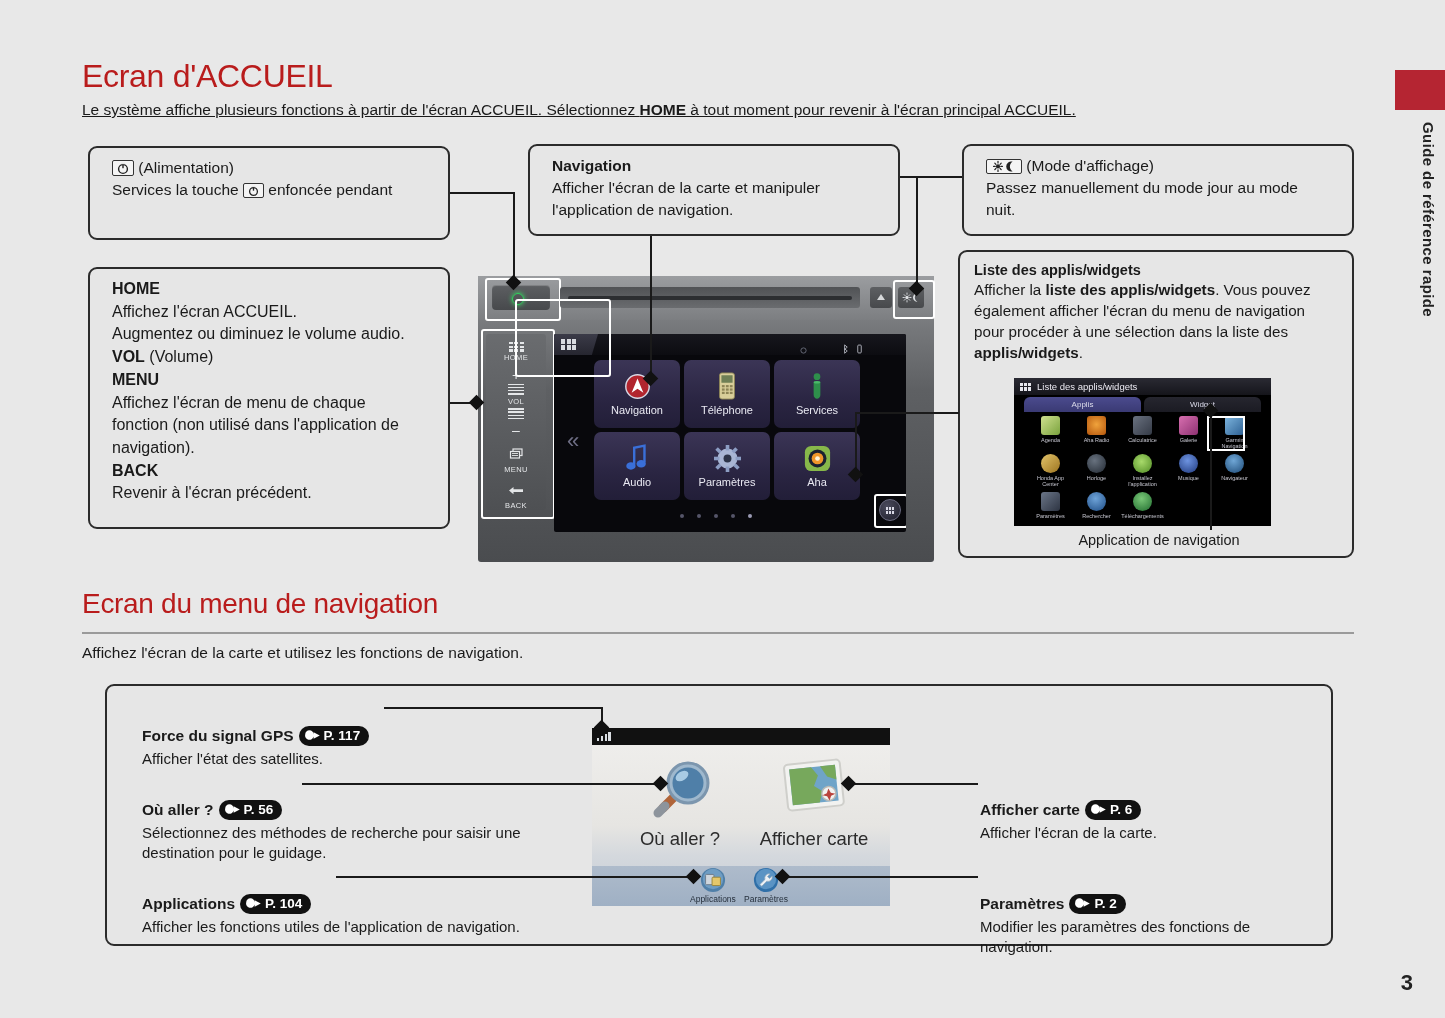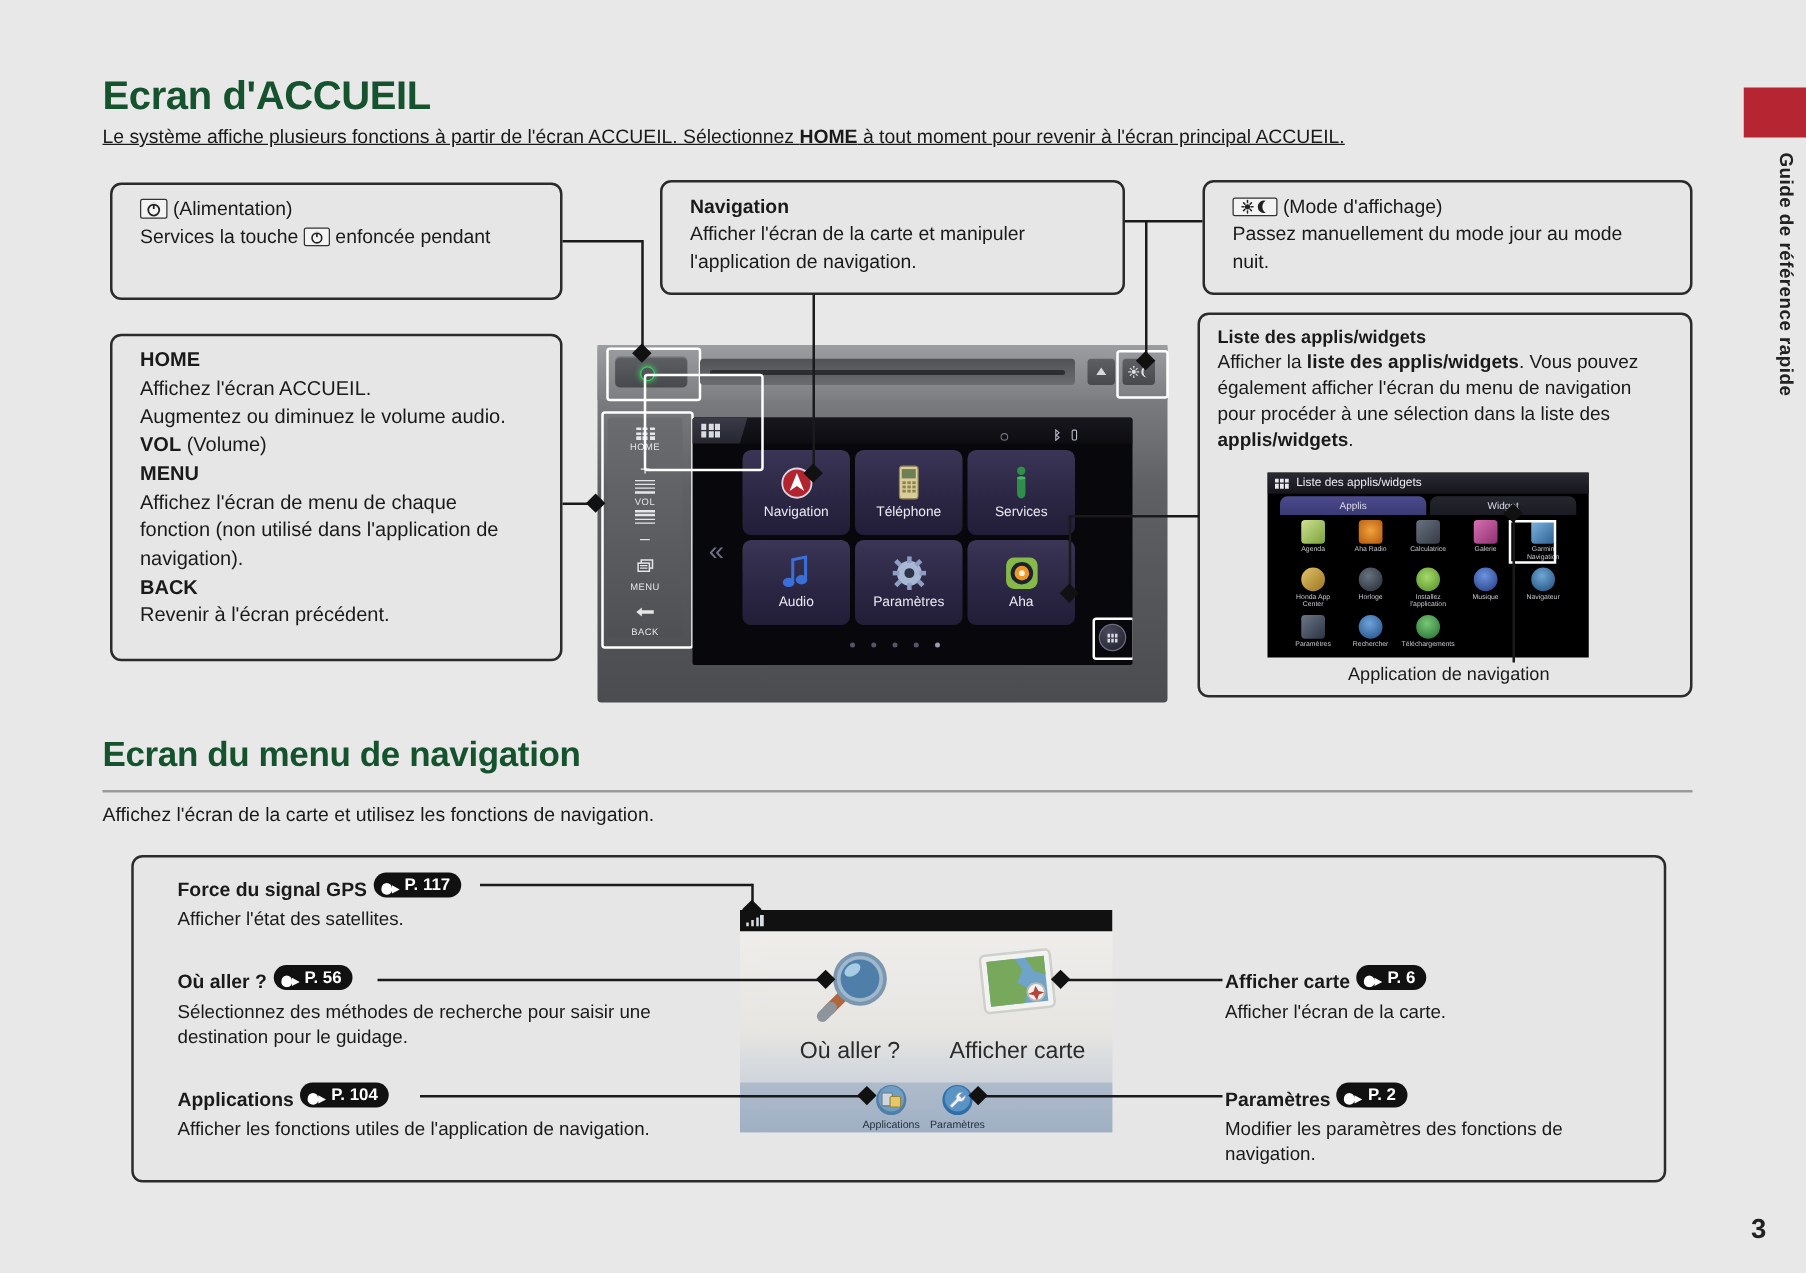--- a/index.html
+++ b/index.html
@@ -25,22 +25,22 @@
     white-space:nowrap; color:#222;
   }
 
   .page-number{
     position:absolute; right:32px; bottom:22px;
     font-size:22px; font-weight:bold; color:#222;
   }
 
   
   h1.sect{
-    position:absolute; margin:0; font-weight:bold; letter-spacing:-0.3px;
-    color:#14532d;
+    position:absolute; margin:0; font-weight:normal; letter-spacing:-0.3px;
+    color:#b91c1c;
   }
   #h-accueil{left:82px; top:58px; font-size:32px;}
   #p-accueil{
     position:absolute;left:82px;top:100px;width:1230px;font-size:15.5px;line-height:1.35;text-decoration:underline;
   }
   #h-navmenu{left:82px; top:588px; font-size:28px;}
   .rule{
     position:absolute;left:82px;top:632px;width:1272px;height:2px;background:#9a9a9a;
   }
   #p-navmenu{
@@ -81,26 +81,26 @@
   }
   .keybox svg{display:block;}
 
   
   #nav-panel{
     position:absolute;left:105px;top:684px;width:1228px;height:262px;
     background:#e6e6e6;border:2px solid #2b2b2b;border-radius:9px;box-sizing:border-box;
   }
 
   .blk{position:absolute;font-size:15px;line-height:1.35;}
-  .blk .t{font-weight:bold;font-size:15.5px;white-space:nowrap;}
+  .blk .t{font-weight:bold;font-size:15.5px;white-space:nowrap;margin-top:28px;}
   .blk .d{margin-top:2px;}
 
   
   .pref{
-    display:inline-flex;align-items:center;gap:3px;
+    display:inline-flex;align-items:flex-start;gap:3px;
     background:#111;color:#fff;border-radius:11px;
     padding:1px 9px 1px 5px;font-size:13.5px;font-weight:bold;
     vertical-align:1px;margin-left:5px;letter-spacing:0px;
   }
   .pref .arw{width:17px;height:11px;display:inline-block;}
 
   
   .ln{position:absolute;background:#1a1a1a;}
   .lnh{height:1.6px;}
   .lnv{width:1.6px;}

